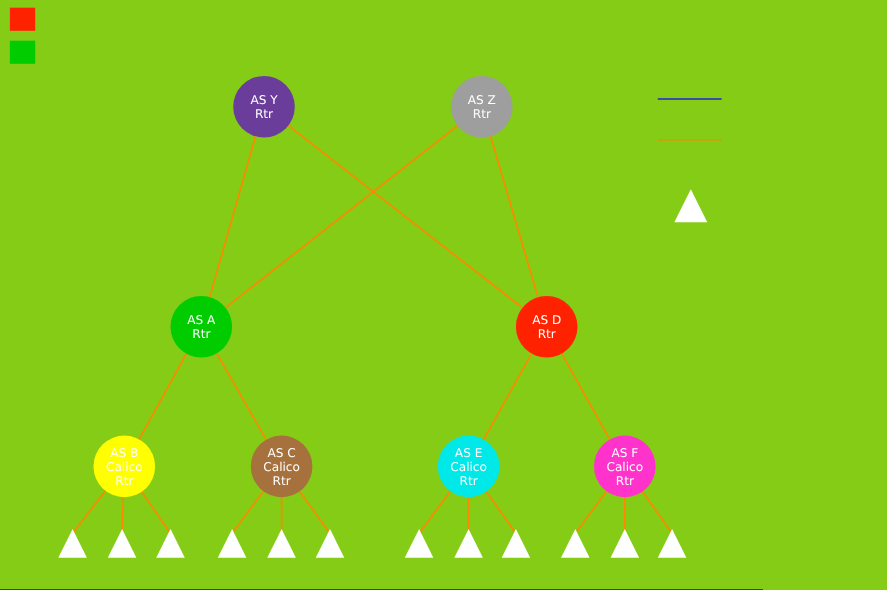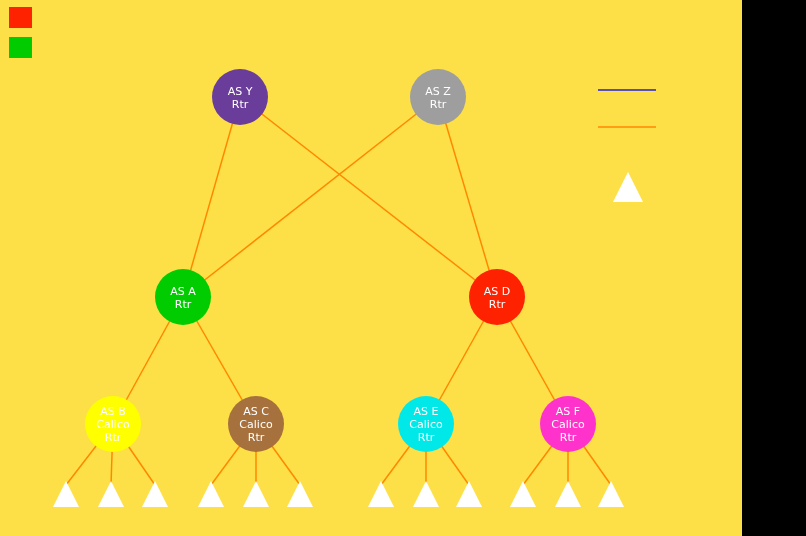--- a/index.html
+++ b/index.html
@@ -2,23 +2,23 @@
 <html><head>
 <meta charset="utf-8">
 <style>
   html, body {
     margin: 0;
     padding: 0;
     background: #000000;
   }
   .stage {
     position: relative;
-    width: 742px;
+    width: 806px;
     height: 536px;
-    background: #fde047;
+    background: #84cc16;
     overflow: hidden;
     font-family: "DejaVu Sans", sans-serif;
     text-align: right;
   }
   svg {
     display: block;
     position: absolute;
     top: 0;
     left: 0;
   }

